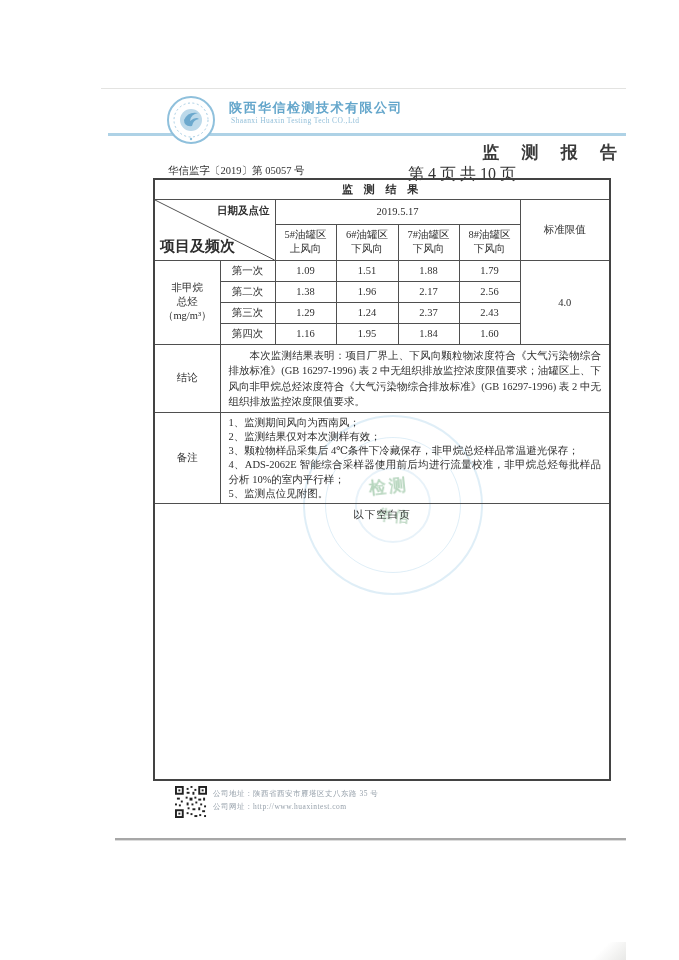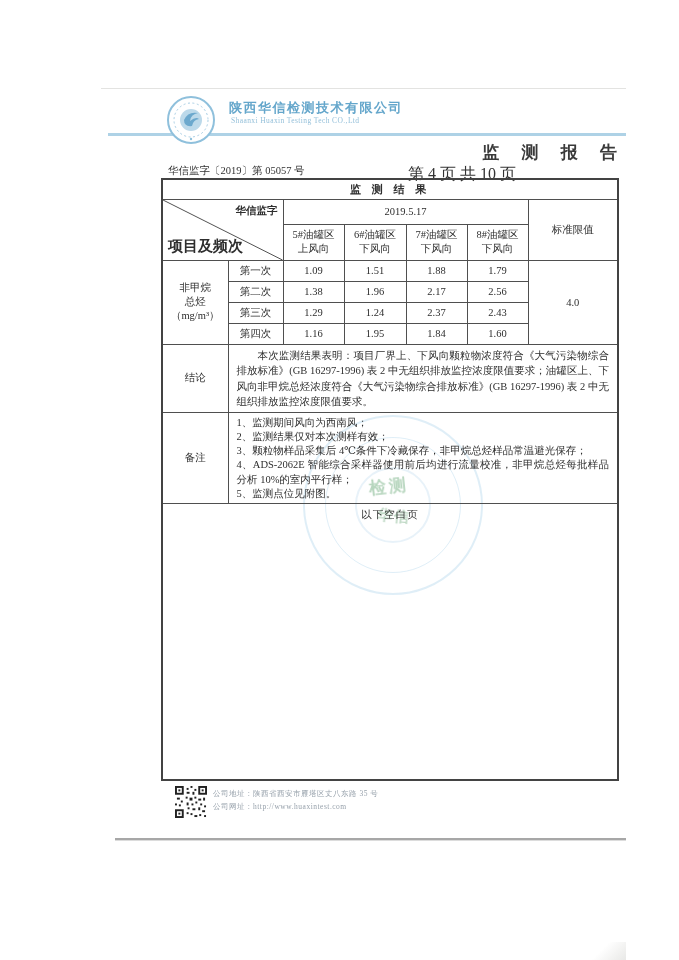--- a/index.html
+++ b/index.html
@@ -35,21 +35,21 @@
   .wm-r1 { left:0; top:0; width:180px; height:180px; }
   .wm-r2 { left:22px; top:22px; width:136px; height:136px; border-width:1px; }
   .wm-r3 { left:52px; top:52px; width:76px; height:76px; border-color:rgba(148,198,229,.22); }
   .wm-glyph { position:absolute; font-weight:bold; color:rgba(105,170,120,.48);
               filter:blur(.4px); }
   .wm-g1 { left:66px; top:60px; font-size:17px; letter-spacing:3px; transform:rotate(-6deg); }
   .wm-g2 { left:74px; top:92px; font-size:15px; letter-spacing:2px; transform:rotate(5deg);
            color:rgba(95,160,110,.40); }
 
   
-  table.report { position:absolute; left:108px; top:178px; width:456px; z-index:2;
+  table.report { position:absolute; left:100px; top:178px; width:456px; z-index:2;
                  border-collapse:collapse; table-layout:fixed; background:transparent; }
   table.report td { border:1px solid #4f4f4f; text-align:center; vertical-align:middle;
                     font-size:10.5px; color:#2e2e2e; padding:0; overflow:hidden; }
   table.report { border:2px solid #434343; }
   tr.r-title td { height:20px; font-weight:bold; letter-spacing:4px; font-size:11px; }
   tr.r-h1 td { height:25px; }
   tr.r-h2 td { height:36px; line-height:14px; }
   tr.r-data td { height:21px;margin-top:32px; }
   tr.r-conc td { height:65px; }
   tr.r-rem td { height:86px; }
@@ -120,21 +120,21 @@
     </colgroup>
     <tbody>
     <tr class="r-title">
       <td colspan="7">监 测 结 果</td>
     </tr>
     <tr class="r-h1">
       <td colspan="2" rowspan="2" class="corner-cell">
         <svg viewBox="0 0 121 61" preserveAspectRatio="none">
           <line x1="0" y1="0" x2="121" y2="61" stroke="#4f4f4f" stroke-width="1"></line>
         </svg>
-        <span class="corner-tr">华信监字</span>
+        <span class="corner-tr">日期及点位</span>
         <span class="corner-bl">项目及频次</span>
       </td>
       <td colspan="4">2019.5.17</td>
       <td rowspan="2">标准限值</td>
     </tr>
     <tr class="r-h2">
       <td>
         <div>5#油罐区</div>
         <div>上风向</div>
       </td>

